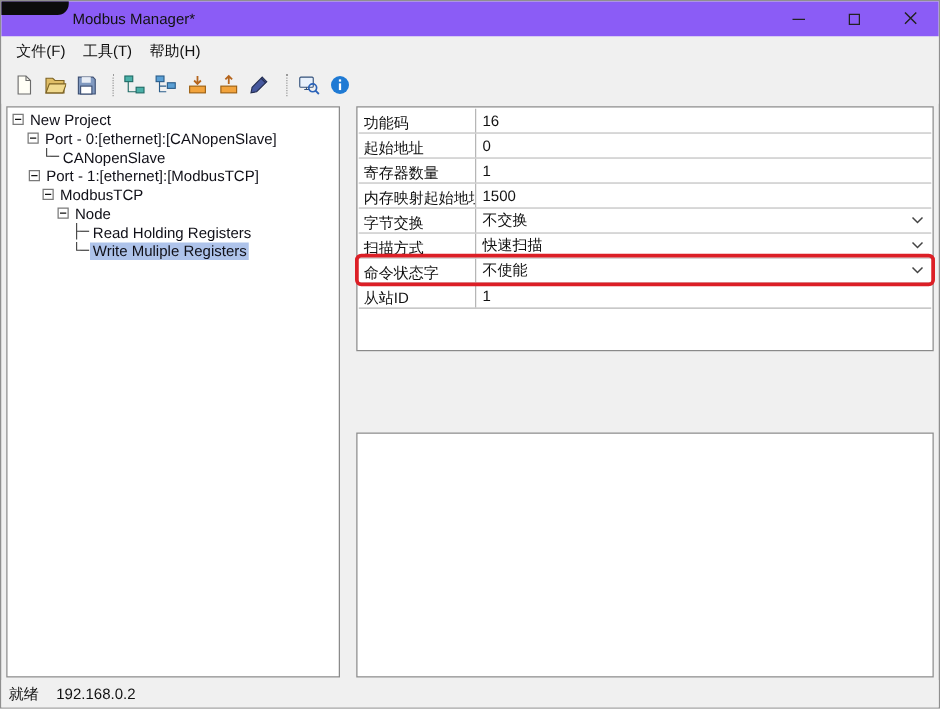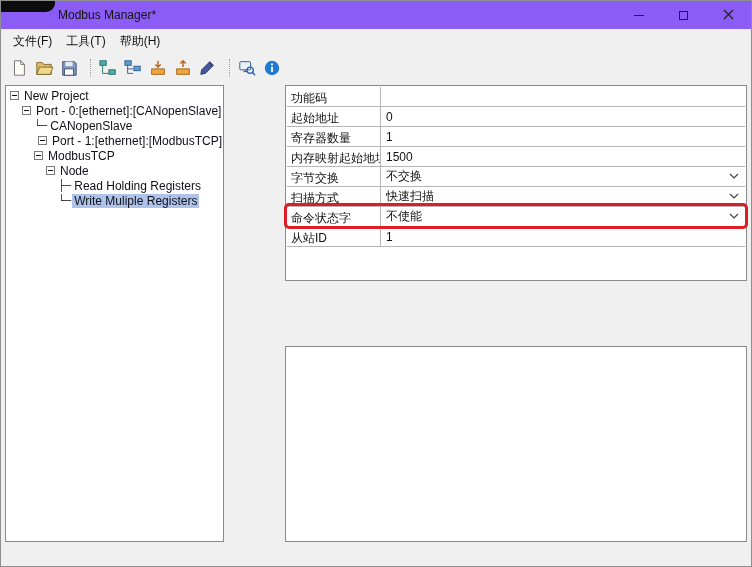--- a/index.html
+++ b/index.html
@@ -29,21 +29,21 @@
 
   
   .toolbar { height:30px; display:flex; align-items:center; padding-left:5px; background:#f0f0f0; }
   .tb-btn { width:25px; height:25px; display:flex; align-items:center; justify-content:center; background:transparent; border:none; cursor:default; }
   .tb-icon { width:18px; height:18px; display:inline-block; }
   .tb-icon svg { width:18px; height:18px; display:block; }
   .tb-sep { width:8px; height:18px; border-right:1px dotted #9a9a9a; margin:0 4px 0 2px; }
 
   
   .tree-panel {
-    position:absolute; left:4px; top:84px; width:219px; height:457px;
+    position:absolute; left:4px; top:84px; width:267px; height:457px;
     background:#ffffff; border:1px solid #8a8a8a; overflow:hidden; padding-top:2px;
   }
   .tree-row { display:flex; align-items:center; height:15px; white-space:nowrap; }
   .expander {
     display:inline-block; width:9px; height:9px; border:1px solid #7a7a7a; background:#fff;
     position:relative; margin:0 3px 0 0; flex:0 0 auto;
   }
   .expander::before {
     content:""; position:absolute; left:1px; right:1px; top:3px; height:1px; background:#111;
   }
@@ -205,21 +205,21 @@
         <span class="tree-label">New Project</span>
       </div>
       <div class="tree-row" style="padding-left: 16px;">
         <span class="expander"></span>
         <span class="tree-label">Port - 0:[ethernet]:[CANopenSlave]</span>
       </div>
       <div class="tree-row" style="padding-left: 28px;">
         <span class="connector">└─</span>
         <span class="tree-label">CANopenSlave</span>
       </div>
-      <div class="tree-row" style="padding-left: 32px;">
+      <div class="tree-row" style="padding-left: 17px;">
         <span class="expander"></span>
         <span class="tree-label">Port - 1:[ethernet]:[ModbusTCP]</span>
       </div>
       <div class="tree-row" style="padding-left: 28px;">
         <span class="expander"></span>
         <span class="tree-label">ModbusTCP</span>
       </div>
       <div class="tree-row" style="padding-left: 40px;">
         <span class="expander"></span>
         <span class="tree-label">Node</span>
@@ -230,20 +230,23 @@
       </div>
       <div class="tree-row" style="padding-left: 52px;">
         <span class="connector">└─</span>
         <span class="tree-label sel">Write Muliple Registers</span>
       </div>
     </div>
 
   <div class="prop-panel">
       <div class="prop-row">
         <div class="prop-label">功能码</div>
+        <div class="prop-value">
+          <span class="prop-value-text">16</span>
+        </div>
       </div>
       <div class="prop-row">
         <div class="prop-label">起始地址</div>
         <div class="prop-value">
           <span class="prop-value-text">0</span>
         </div>
       </div>
       <div class="prop-row">
         <div class="prop-label">寄存器数量</div>
         <div class="prop-value">
@@ -292,14 +295,18 @@
       <div class="prop-row">
         <div class="prop-label">从站ID</div>
         <div class="prop-value">
           <span class="prop-value-text">1</span>
         </div>
       </div>
     </div>
 
   <div class="lower-panel"></div>
 
+  <div class="statusbar">
+    <span>就绪</span>
+    <span>192.168.0.2</span>
+  </div>
 
 </div>
 
 </body></html>

